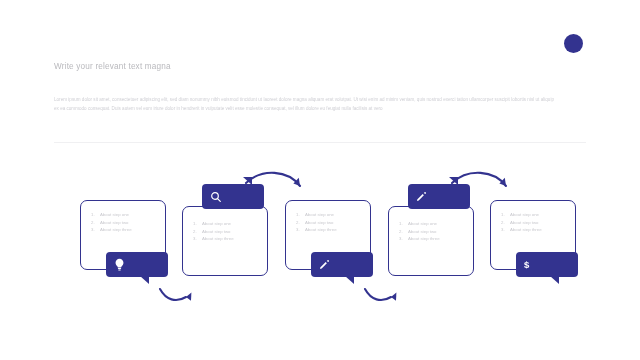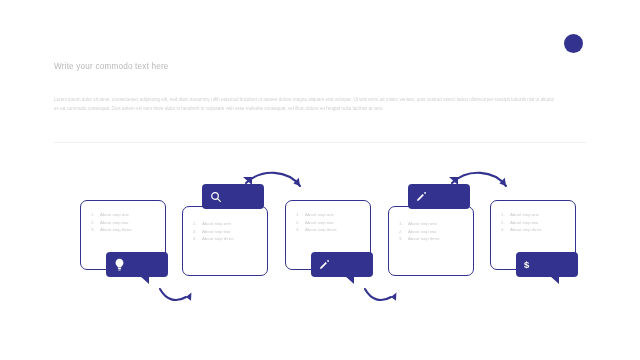--- a/index.html
+++ b/index.html
@@ -140,21 +140,21 @@
   #card-4 { left: 388px; top: 190px; }
   #card-5 { left: 490px; top: 200px; }
 </style>
 </head>
 <body>
 
 <div id="slide">
 
   <div class="deco-dot"></div>
 
-  <div class="headline">Write your commodo text here</div>
+  <div class="headline">Write your relevant text magna</div>
 
   <div class="body-copy">Lorem ipsum dolor sit amet, consectetuer adipiscing elit, sed diam nonummy nibh euismod tincidunt ut laoreet dolore magna aliquam erat volutpat. Ut wisi enim ad minim veniam, quis nostrud exerci tation ullamcorper suscipit lobortis nisl ut aliquip ex ea commodo consequat. Duis autem vel eum iriure dolor in hendrerit in vulputate velit esse molestie consequat, vel illum dolore eu feugiat nulla facilisis at vero</div>
 
   <div class="divider"></div>
 
   <div id="diagram">
 
     <svg id="arc-layer" viewBox="0 0 640 360">
       <g fill="none" stroke="#33338f" stroke-width="2.1" stroke-linecap="round">
 

